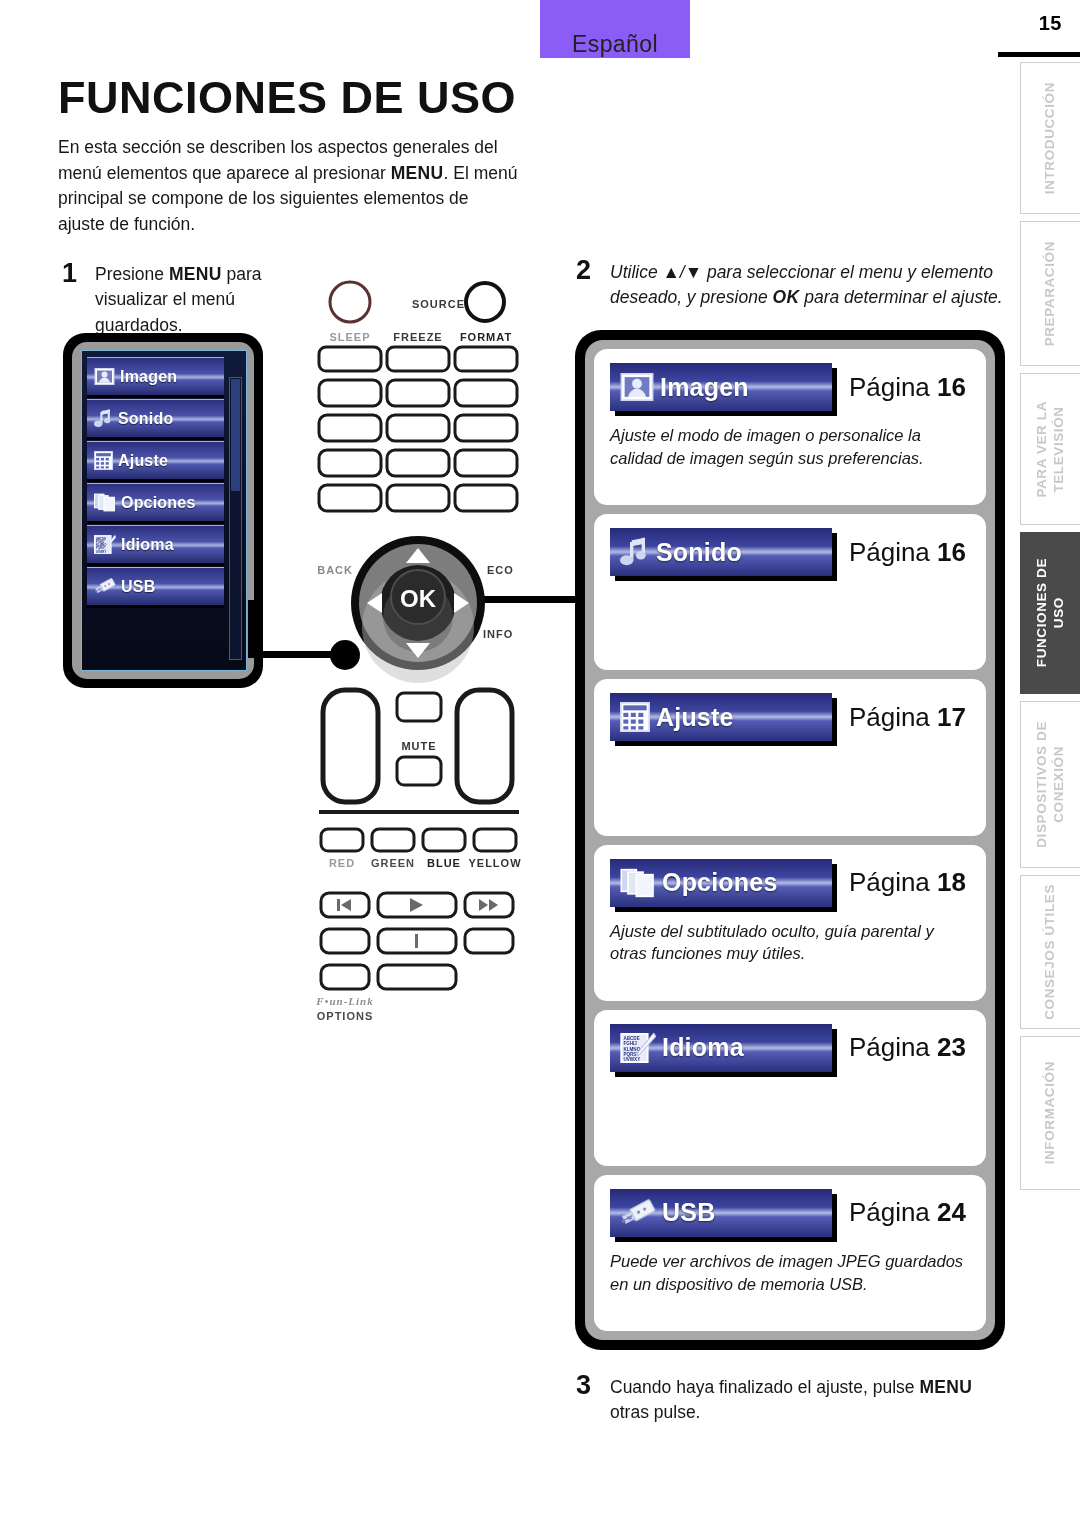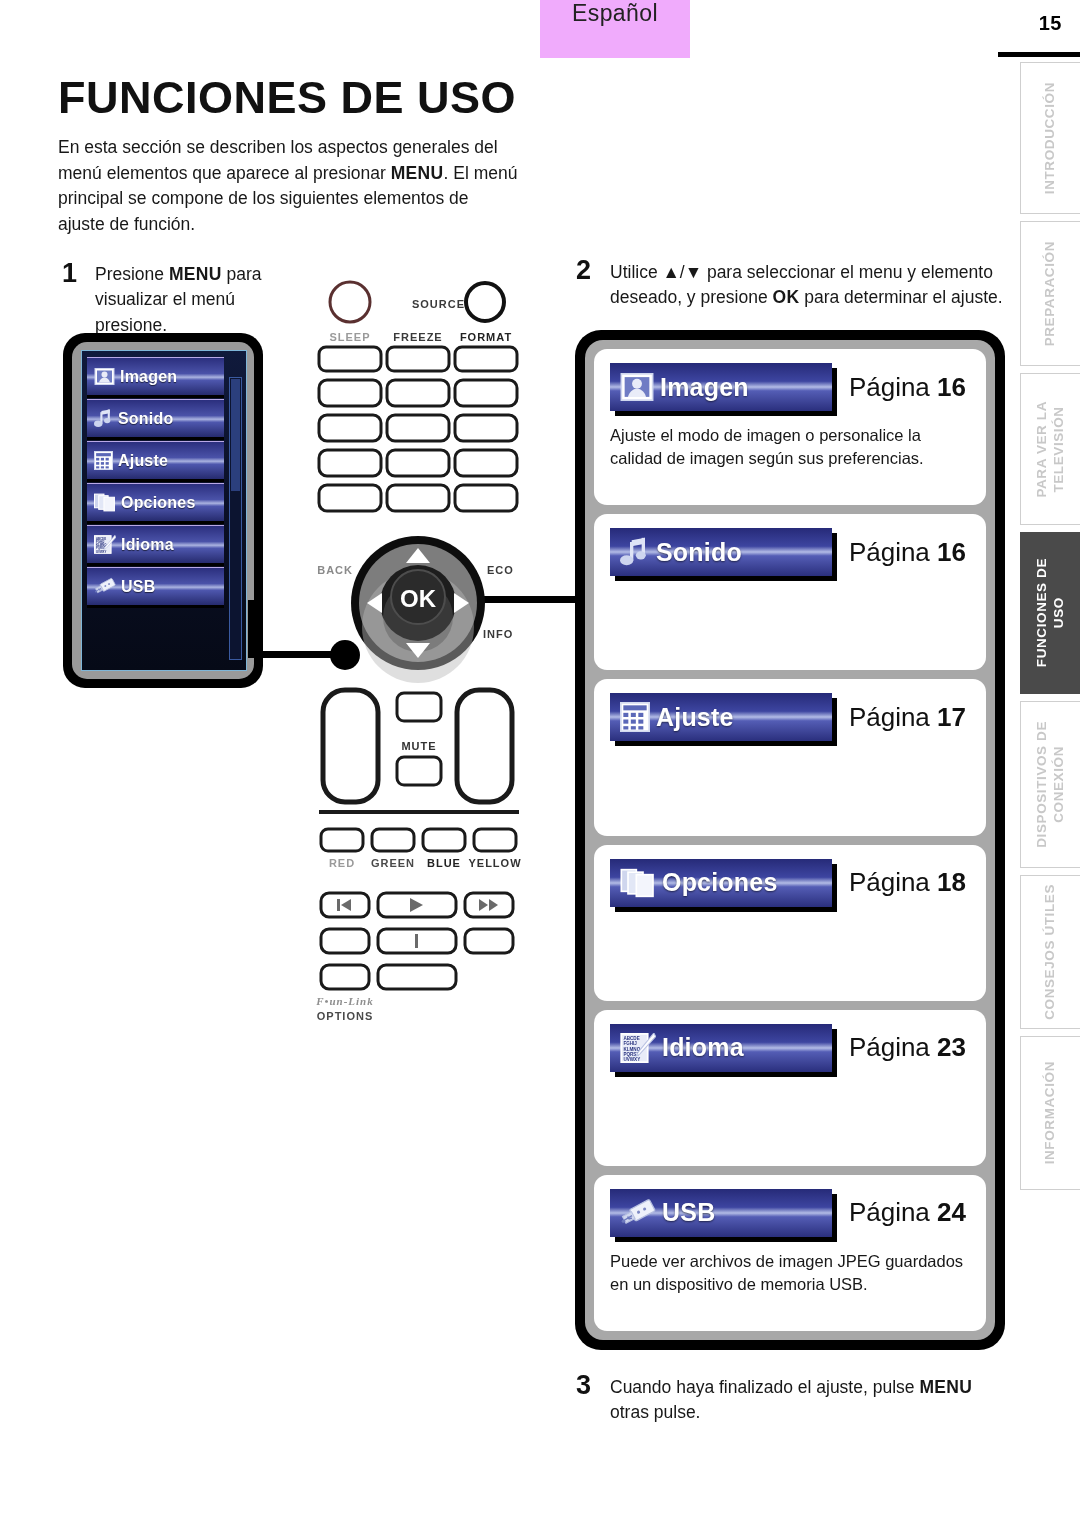--- a/index.html
+++ b/index.html
@@ -8,22 +8,22 @@
     background:#ffffff;
     font-family:"Liberation Sans", sans-serif;
     color:#1a1a1a;
     position:relative;
     overflow:hidden;
   }
 
   
   #lang-tab{
     position:absolute;left:540px;top:0;width:150px;height:58px;
-    background:#f0abfc;
-    display:flex;align-items:flex-start;justify-content:center;
+    background:#8b5cf6;
+    display:flex;align-items:flex-end;justify-content:center;
     font-size:23px;color:#222;letter-spacing:.4px;
   }
   #page-num{
     position:absolute;right:18px;top:12px;
     font-size:20px;font-weight:bold;color:#000;
     letter-spacing:.5px;
   }
   #page-rule{
     position:absolute;right:0;top:52px;width:82px;height:5px;background:#000;
   }
@@ -72,21 +72,21 @@
   
   .step-num{
     position:absolute;font-size:27px;font-weight:bold;color:#111;
   }
   .step-txt{
     position:absolute;font-size:17.5px;line-height:1.45;color:#181818;
   }
   #step1-num{left:62px;top:258px;}
   #step1-txt{left:95px;top:262px;width:215px;}
   #step2-num{left:576px;top:255px;}
-  #step2-txt{left:610px;top:260px;width:395px;}
+  #step2-txt{left:610px;top:260px;width:395px;font-style:italic;}
   #step3-num{left:576px;top:1370px;}
   #step3-txt{left:610px;top:1375px;width:400px;}
 
   
   #tv-menu{
     position:absolute;left:63px;top:333px;width:200px;height:355px;
     background:#000;border-radius:22px;
     box-sizing:border-box;padding:9px;
   }
   #tv-menu-inner{
@@ -165,21 +165,21 @@
     color:#fff;font-size:25px;font-weight:bold;letter-spacing:.2px;
     text-shadow:0 1px 2px rgba(0,0,0,.55);
   }
   .page-ref{
     margin-left:auto;padding-right:6px;
     font-size:26px;color:#111;white-space:nowrap;
   }
   .page-ref b{font-weight:bold;}
   .card-body{
     margin-top:13px;
-    font-size:16.5px;line-height:1.38;color:#181818;
+    font-size:16.5px;line-height:1.38;color:#181818;font-style:italic;
   }
 </style>
 </head>
 <body>
 
 <div id="lang-tab">
   <span>Español</span>
 </div>
 <div id="page-num">15</div>
 <div id="page-rule"></div>
@@ -216,21 +216,21 @@
   <span>En esta sección se describen los aspectos generales del menú</span>
   <span>elementos que aparece al presionar </span><span class="kw">MENU</span><span>.</span>
   <span>El menú principal se compone de los siguientes elementos de</span>
   <span>ajuste de función.</span>
 </div>
 
 <div class="step-num" id="step1-num">1</div>
 <div class="step-txt" id="step1-txt">
   <span>Presione </span><span class="kw">MENU</span>
   <span>para visualizar el menú</span>
-  <span>presione.</span>
+  <span>guardados.</span>
 </div>
 
 <div class="step-num" id="step2-num">2</div>
 <div class="step-txt" id="step2-txt">
   <span>Utilice </span><span>▲/▼</span><span> para seleccionar el menu y elemento</span>
   <span>deseado, y presione </span><span class="kw">OK</span><span> para determinar el ajuste.</span>
 </div>
 
 <div class="step-num" id="step3-num">3</div>
 <div class="step-txt" id="step3-txt">
@@ -422,20 +422,21 @@
       <div class="desc-card">
         <div class="card-top">
           <div class="title-bar">
             <svg width="36" height="30" class="mi">
               <use href="#ic-pages"></use>
             </svg>
             <span class="lbl">Opciones</span>
           </div>
           <div class="page-ref"><span>Página</span> <b>18</b></div>
         </div>
+        <div class="card-body">Ajuste del subtitulado oculto, guía parental y otras funciones muy útiles.</div>
       </div>
       <div class="desc-card">
         <div class="card-top">
           <div class="title-bar">
             <svg width="36" height="30" class="mi">
               <use href="#ic-abc"></use>
             </svg>
             <span class="lbl">Idioma</span>
           </div>
           <div class="page-ref"><span>Página</span> <b>23</b></div>

